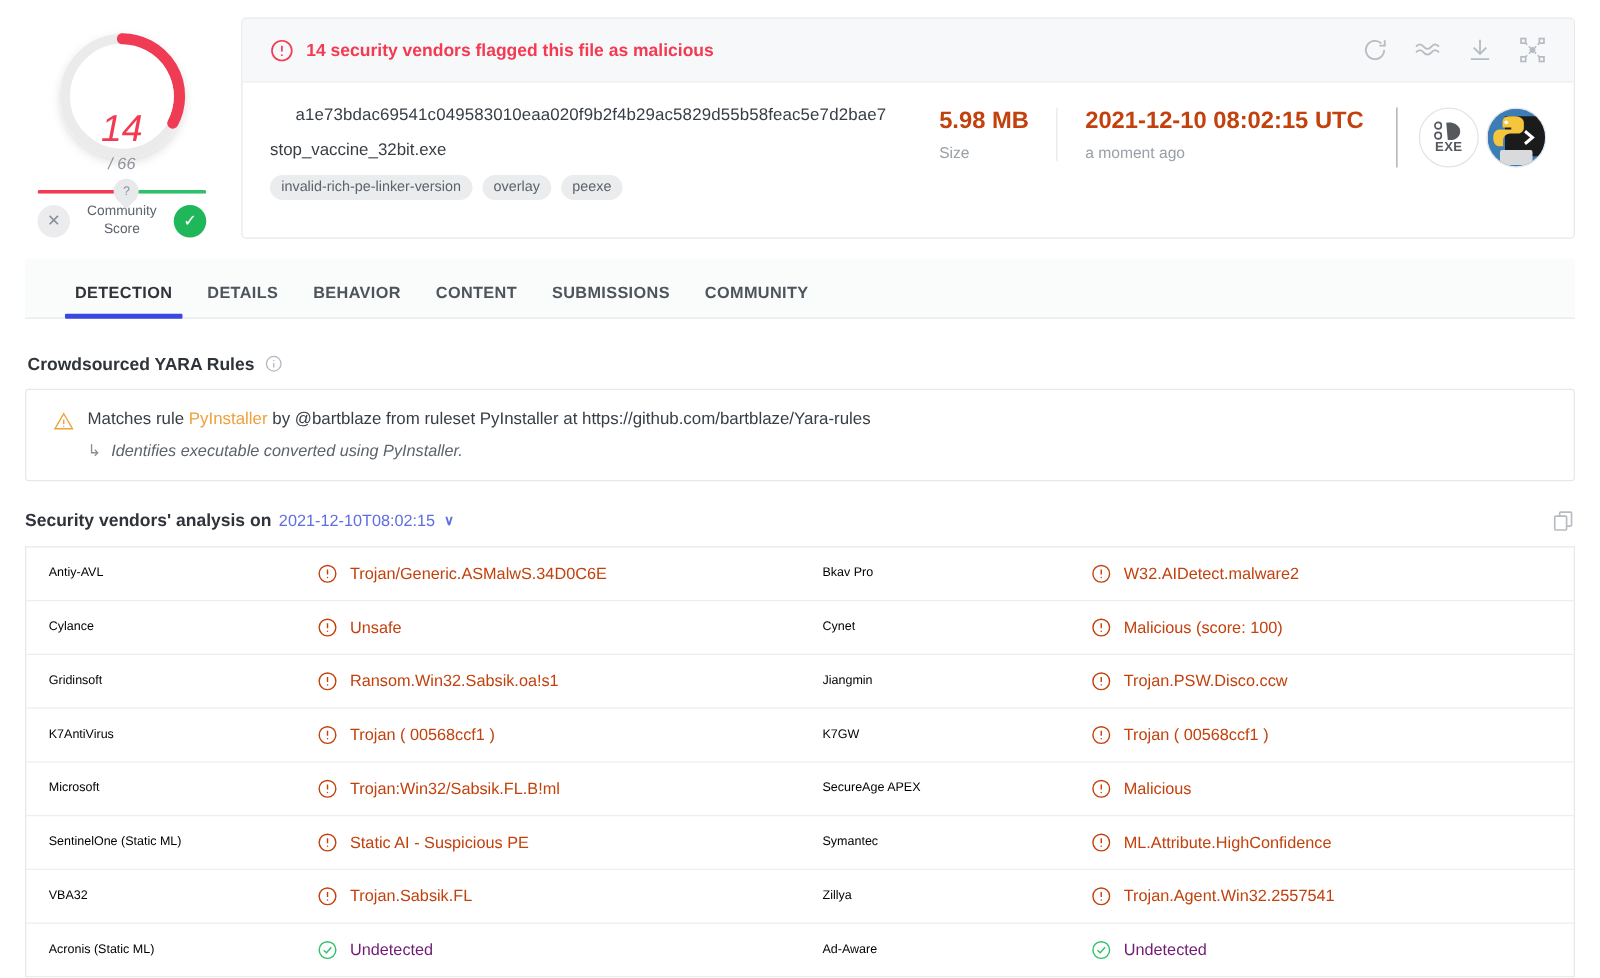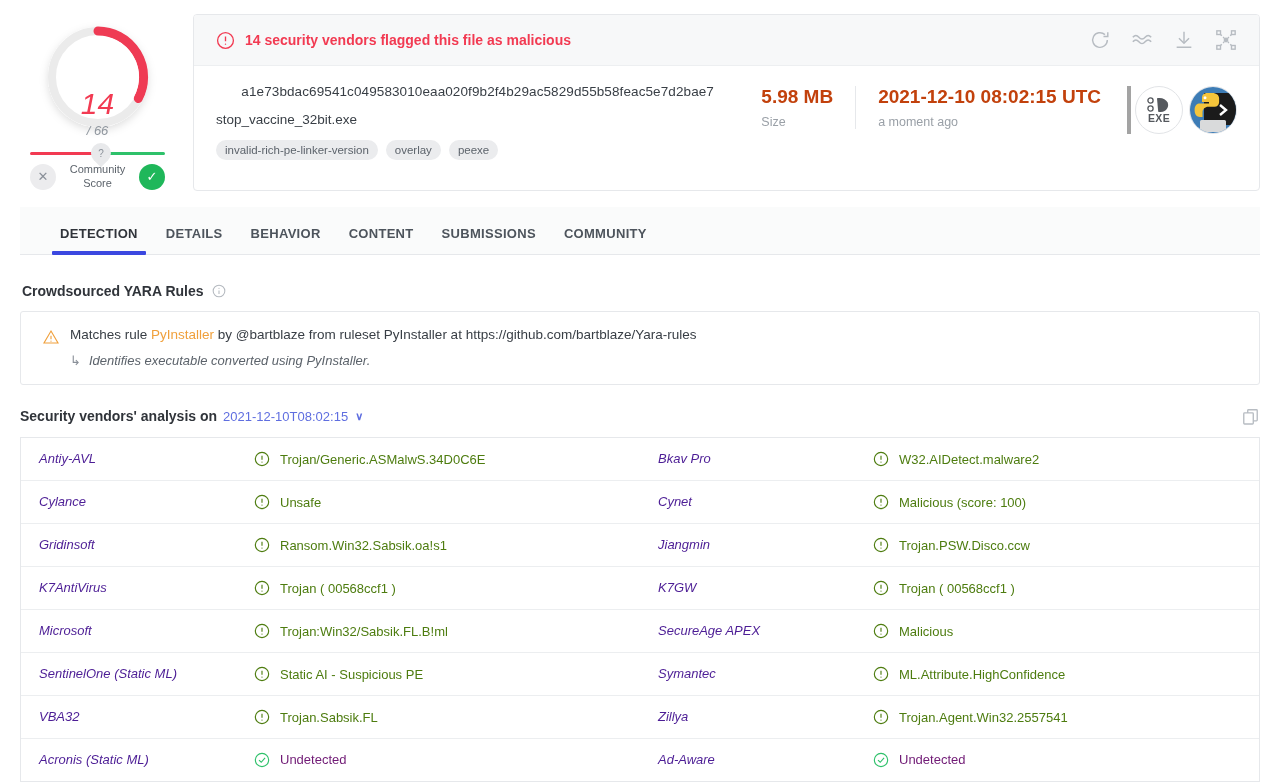--- a/index.html
+++ b/index.html
@@ -64,21 +64,21 @@
   .hash { font-size: 13.5px; color: #383e45; letter-spacing: .1px; text-align: center; }
   .fname { font-size: 13.5px; color: #383e45; margin-top: 13px; }
   .tags { margin-top: 13px; display: flex; gap: 8px; flex-wrap: wrap; }
   .tag { background: #ebecee; color: #5c636b; font-size: 11.5px; padding: 4px 9px; border-radius: 10px; }
 
   .meta { display: flex; align-items: flex-start; padding-top: 4px; }
   .meta-cell { padding: 0 22px; border-left: 1px solid #e6e8eb; min-width: 96px; }
   .meta-cell:first-child { border-left: none; }
   .meta-val { font-size: 19px; color: #c2410c; font-weight: bold; white-space: nowrap; }
   .meta-lbl { font-size: 12.5px; color: #9aa0a7; margin-top: 7px; }
-  .filetype { display: flex; align-items: center; gap: 6px; padding-left: 4px; border-left: 4px solid #a3a3a3; margin-left: 4px; }
+  .filetype { display: flex; align-items: center; gap: 6px; padding-left: 17px; border-left: 1px solid #a3a3a3; margin-left: 4px; }
   .exe-badge {
     width: 48px; height: 48px; border-radius: 50%; border: 1px solid #e2e4e7;
     display: flex; flex-direction: column; align-items: center; justify-content: center;
     color: #55595e;
   }
   .exe-badge .lbl { font-size: 10.5px; font-weight: bold; letter-spacing: .3px; margin-top: -1px; }
   .thumb { width: 48px; height: 48px; border-radius: 50%; overflow: hidden; border: 1px solid #e2e4e7; }
 
   
   .tabbar {
@@ -112,24 +112,24 @@
     font-size: 14px; font-weight: bold; color: #30343a; padding-bottom: 11px;
   }
   .vdate { color: #5f6ee0; font-weight: normal; font-size: 13px; margin-left: 6px; }
   .caret { color: #5f6ee0; margin-left: 7px; font-size: 11px; }
   .copy-ico { margin-left: auto; width: 19px; height: 19px; color: #b7bcc2; cursor: pointer; }
 
   .vtable { margin: 0 20px; border: 1px solid #e6e8eb; border-top: 1px solid #e6e8eb; }
   .vrow { display: flex; border-top: 1px solid #eceef0; }
   .vrow:first-child { border-top: none; }
   .vcell { width: 50%; display: flex; align-items: center; height: 42px; padding-left: 18px; }
-  .vname { width: 215px; flex: 0 0 215px; font-size: 13px; color: #4c1d95; font-style: italic; }
+  .vname { width: 215px; flex: 0 0 215px; font-size: 10px; color: #000000; }
   .vres { display: flex; align-items: center; font-size: 13px; }
   .vres .ico { width: 16px; height: 16px; flex: 0 0 16px; margin-right: 10px; }
-  .vres.malicious { color: #4d7c0f; align-items: flex-end; }
+  .vres.malicious { color: #c2410c; }
   .vres.clean { color: #701a75; }
 </style>
 </head>
 <body>
 
 <div class="page">
 
   <div class="top">
 
     <div class="score-col">

